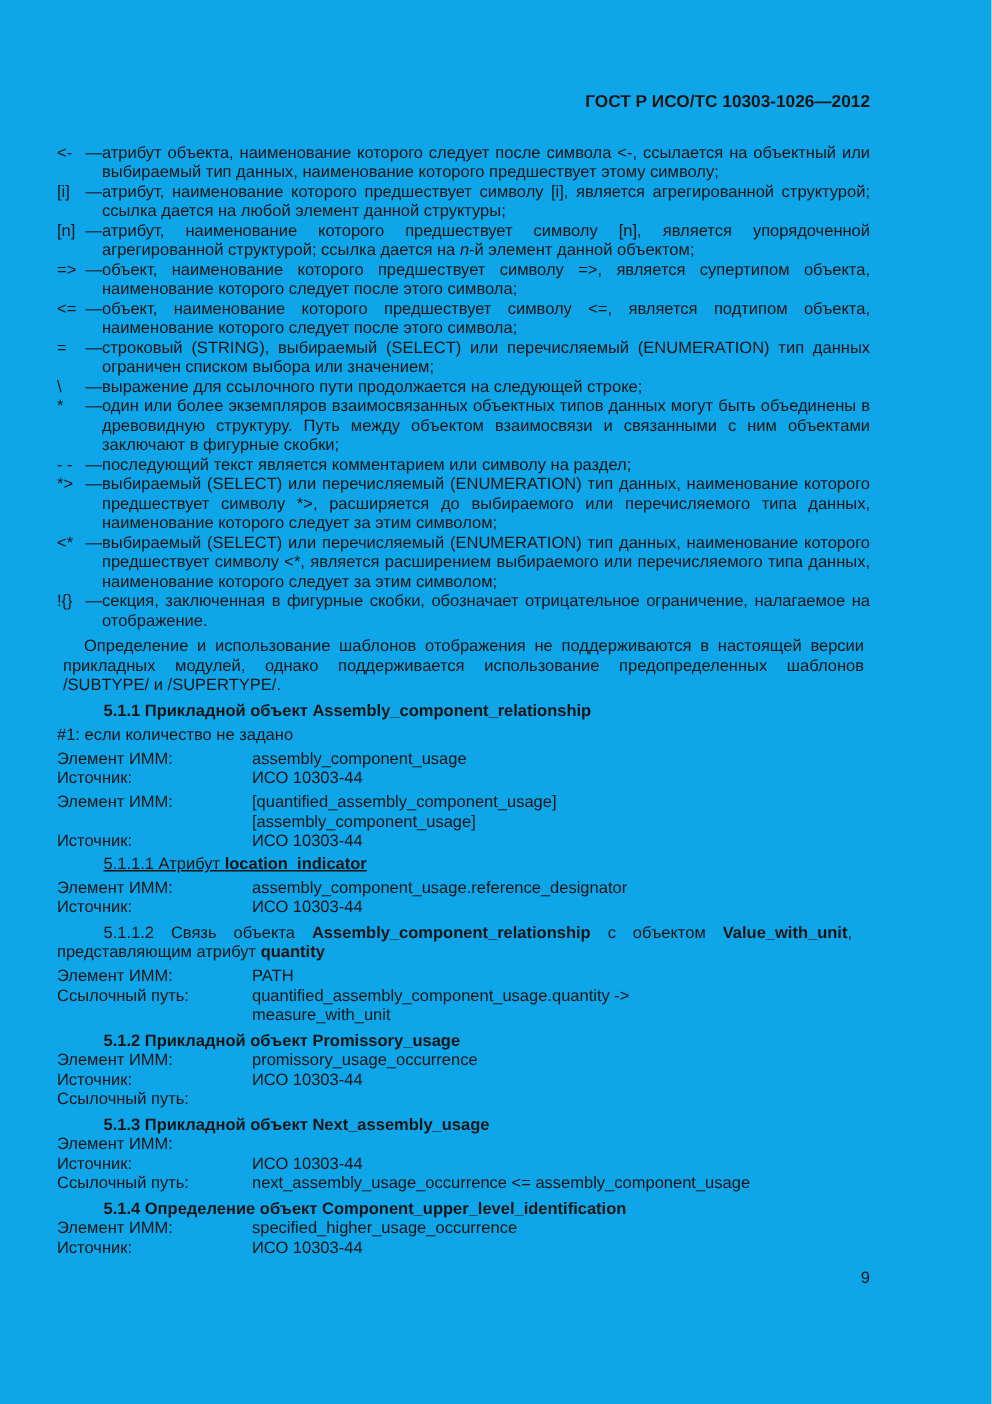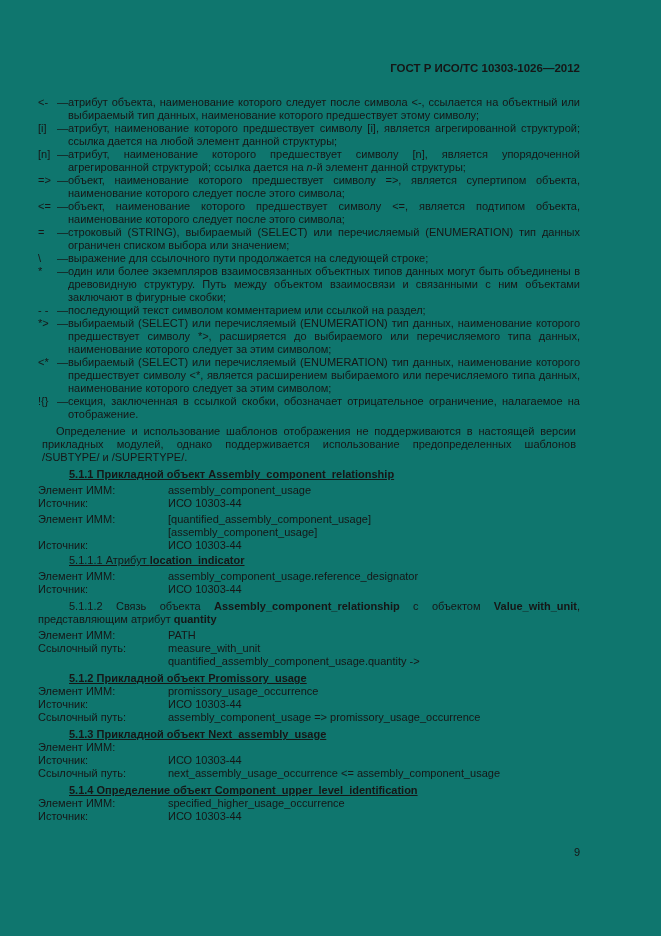--- a/index.html
+++ b/index.html
@@ -1,42 +1,42 @@
 <!DOCTYPE html>
 <html><head>
 <meta charset="utf-8">
 <style>
   html,body { margin:0; padding:0; background:#ffffff; }
   .page {
     position:relative;
     width:661px; height:936px;
-    background:#0f766e;
+    background:#0ea5e9;
     color:#161616;
     font-family:"Liberation Sans","DejaVu Sans",sans-serif;
     font-size:11px;
     line-height:13px;
     overflow:hidden;
   }
   .running-head {
     position:absolute; top:62px; left:38px; width:542px;
     text-align:right; font-weight:bold; font-size:11.5px;
   }
   .doc-body { position:absolute; top:96px; left:38px; width:542px; }
 
   .sym-row { display:flex; }
   .sym-col { flex:0 0 30px; display:flex; justify-content:space-between; white-space:pre; }
   .sym-text { flex:1 1 auto; text-align:justify; }
   .sym-text i { font-style:italic; }
 
   .indent-para { margin:4px; text-indent:14px; text-align:justify; }
 
-  .heading { margin:4px 0 0 31px; font-weight:bold;text-decoration:underline; }
+  .heading { margin:4px 0 0 31px; font-weight:bold; }
   .subheading { margin:2px 0 0 31px;text-decoration:underline; }
   .subheading b { font-weight:bold; }
-  .subheading-para { margin:4px 0 0 0; text-indent:31px; text-align:justify; }
+  .subheading-para { margin:4px 12px 0 0; text-indent:31px; text-align:justify; }
   .subheading-para b { font-weight:bold; }
 
   .case-label { margin-top:3px; }
   .kv-group { margin-top:3px; }
   .kv { display:flex; }
   .kv-label { flex:0 0 130px; }
   .kv-value { flex:1 1 auto; }
 
   .page-number {
     position:absolute; top:846px; left:38px; width:542px; text-align:right;
@@ -54,21 +54,21 @@
     <div class="sym-row">
       <span class="sym-col"><span>&lt;-</span><span>—</span></span>
       <span class="sym-text">атрибут объекта, наименование которого следует после символа &lt;-, ссылается на объектный или выбираемый тип данных, наименование которого предшествует этому символу;</span>
     </div>
     <div class="sym-row">
       <span class="sym-col"><span>[i]</span><span>—</span></span>
       <span class="sym-text">атрибут, наименование которого предшествует символу [i], является агрегированной структурой; ссылка дается на любой элемент данной структуры;</span>
     </div>
     <div class="sym-row">
       <span class="sym-col"><span>[n]</span><span>—</span></span>
-      <span class="sym-text"><span>атрибут, наименование которого предшествует символу [n], является упорядоченной агрегированной структурой; ссылка дается на </span><i>n</i><span>-й элемент данной структуры;</span></span>
+      <span class="sym-text"><span>атрибут, наименование которого предшествует символу [n], является упорядоченной агрегированной структурой; ссылка дается на </span><i>n</i><span>-й элемент данной объектом;</span></span>
     </div>
     <div class="sym-row">
       <span class="sym-col"><span>=&gt;</span><span>—</span></span>
       <span class="sym-text">объект, наименование которого предшествует символу =&gt;, является супертипом объекта, наименование которого следует после этого символа;</span>
     </div>
     <div class="sym-row">
       <span class="sym-col"><span>&lt;=</span><span>—</span></span>
       <span class="sym-text">объект, наименование которого предшествует символу &lt;=, является подтипом объекта, наименование которого следует после этого символа;</span>
     </div>
     <div class="sym-row">
@@ -78,38 +78,39 @@
     <div class="sym-row">
       <span class="sym-col"><span>\</span><span>—</span></span>
       <span class="sym-text">выражение для ссылочного пути продолжается на следующей строке;</span>
     </div>
     <div class="sym-row">
       <span class="sym-col"><span>*</span><span>—</span></span>
       <span class="sym-text">один или более экземпляров взаимосвязанных объектных типов данных могут быть объединены в древовидную структуру. Путь между объектом взаимосвязи и связанными с ним объектами заключают в фигурные скобки;</span>
     </div>
     <div class="sym-row">
       <span class="sym-col"><span>- -</span><span>—</span></span>
-      <span class="sym-text">последующий текст символом комментарием или ссылкой на раздел;</span>
+      <span class="sym-text">последующий текст является комментарием или символу на раздел;</span>
     </div>
     <div class="sym-row">
       <span class="sym-col"><span>*&gt;</span><span>—</span></span>
       <span class="sym-text">выбираемый (SELECT) или перечисляемый (ENUMERATION) тип данных, наименование которого предшествует символу *&gt;, расширяется до выбираемого или перечисляемого типа данных, наименование которого следует за этим символом;</span>
     </div>
     <div class="sym-row">
       <span class="sym-col"><span>&lt;*</span><span>—</span></span>
       <span class="sym-text">выбираемый (SELECT) или перечисляемый (ENUMERATION) тип данных, наименование которого предшествует символу &lt;*, является расширением выбираемого или перечисляемого типа данных, наименование которого следует за этим символом;</span>
     </div>
     <div class="sym-row">
       <span class="sym-col"><span>!{}</span><span>—</span></span>
-      <span class="sym-text">секция, заключенная в ссылкой скобки, обозначает отрицательное ограничение, налагаемое на отображение.</span>
+      <span class="sym-text">секция, заключенная в фигурные скобки, обозначает отрицательное ограничение, налагаемое на отображение.</span>
     </div>
 
     <p class="indent-para">Определение и использование шаблонов отображения не поддерживаются в настоящей версии прикладных модулей, однако поддерживается использование предопределенных шаблонов /SUBTYPE/ и /SUPERTYPE/.</p>
 
     <p class="heading">5.1.1 Прикладной объект Assembly_component_relationship</p>
+    <div class="case-label">#1: если количество не задано</div>
     <div class="kv-group">
       <div class="kv">
         <span class="kv-label">Элемент ИММ:</span>
         <span class="kv-value">assembly_component_usage</span>
       </div>
       <div class="kv">
         <span class="kv-label">Источник:</span>
         <span class="kv-value">ИСО 10303-44</span>
       </div>
     </div>
@@ -141,39 +142,38 @@
 
     <p class="subheading-para"><span>5.1.1.2 Связь объекта </span><b>Assembly_component_relationship</b><span> с объектом </span><b>Value_with_unit</b><span>, представляющим атрибут </span><b>quantity</b></p>
     <div class="kv-group">
       <div class="kv">
         <span class="kv-label">Элемент ИММ:</span>
         <span class="kv-value">PATH</span>
       </div>
       <div class="kv">
         <span class="kv-label">Ссылочный путь:</span>
         <span class="kv-value">
+          <div>quantified_assembly_component_usage.quantity -&gt;</div>
           <div>measure_with_unit</div>
-          <div>quantified_assembly_component_usage.quantity -&gt;</div>
         </span>
       </div>
     </div>
 
     <p class="heading">5.1.2 Прикладной объект Promissory_usage</p>
     <div>
       <div class="kv">
         <span class="kv-label">Элемент ИММ:</span>
         <span class="kv-value">promissory_usage_occurrence</span>
       </div>
       <div class="kv">
         <span class="kv-label">Источник:</span>
         <span class="kv-value">ИСО 10303-44</span>
       </div>
       <div class="kv">
         <span class="kv-label">Ссылочный путь:</span>
-        <span class="kv-value">assembly_component_usage =&gt; promissory_usage_occurrence</span>
       </div>
     </div>
 
     <p class="heading">5.1.3 Прикладной объект Next_assembly_usage</p>
     <div>
       <div class="kv">
         <span class="kv-label">Элемент ИММ:</span>
       </div>
       <div class="kv">
         <span class="kv-label">Источник:</span>

